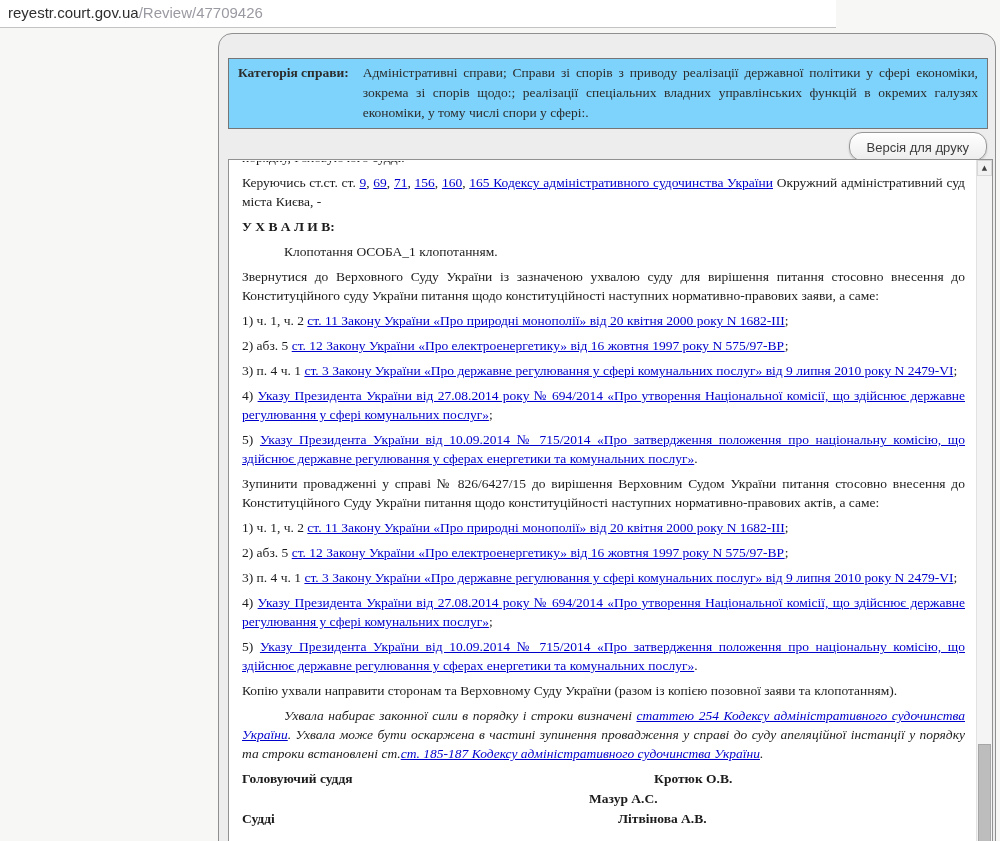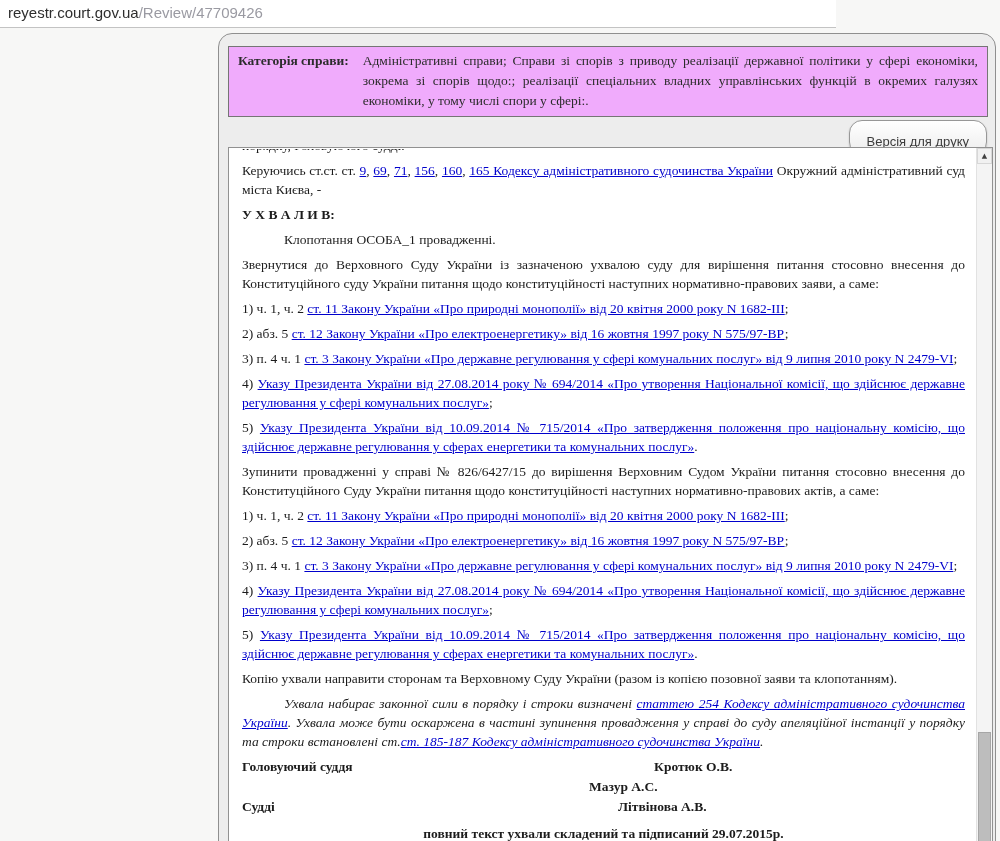--- a/index.html
+++ b/index.html
@@ -19,36 +19,36 @@
   .url-path { color:#9a9aa2; }
 
   
   .container {
     position:absolute; left:218px; top:33px; width:778px; height:830px;
     background:#ededed; border:1px solid #8f8f8f;
     border-radius:14px 14px 0 0;
   }
   
   .category-box {
-    margin:12px 7px 0 9px; background:#f0abfc; border:1px solid #757575;
+    margin:24px 7px 0 9px; background:#7dd3fc; border:1px solid #757575;
     padding:4px 9px 5px 9px;
     display:flex; gap:14px;
     font-size:13.5px; line-height:20px; color:#2c2c2c;
   }
   .category-label { font-weight:bold; white-space:nowrap; }
   .category-text { text-align:justify; }
 
   
   .button-row { height:30px; position:relative; }
   .print-btn {
     position:absolute; right:8px; top:3px;
     font-family:"Liberation Sans", sans-serif; font-size:13px; color:#3c3c3c;
     background:linear-gradient(#ffffff,#ededed);
     border:1px solid #979797; border-radius:13px;
-    padding:13px 17px 5px 17px;
+    padding:7px 17px 5px 17px;
     box-shadow:0 1px 2px rgba(0,0,0,.18);
     cursor:pointer; white-space:nowrap;
   }
 
   
   .doc-box {
     margin:0 2px 0 9px; height:720px; position:relative;
     background:#ffffff; border:1px solid #919191;
     overflow:hidden;
   }
@@ -107,21 +107,21 @@
     <div class="doc-content">
 
       <p class="doc-p clip-line">
           <span>порядку, Головуючого судді.</span>
         </p>
 
       <p class="doc-p"><span>Керуючись ст.ст. ст. </span><a class="lnk">9</a><span>, </span><a class="lnk">69</a><span>, </span><a class="lnk">71</a><span>, </span><a class="lnk">156</a><span>, </span><a class="lnk">160</a><span>, </span><a class="lnk">165 Кодексу адміністративного судочинства України</a><span> Окружний адміністративний суд міста Києва, -</span></p>
 
       <p class="doc-p heading">У Х В А Л И В:</p>
 
-      <p class="doc-p indent">Клопотання ОСОБА_1 провадженні.</p>
+      <p class="doc-p indent">Клопотання ОСОБА_1 клопотанням.</p>
 
       <p class="doc-p">Звернутися до Верховного Суду України із зазначеною ухвалою суду для вирішення питання стосовно внесення до Конституційного суду України питання щодо конституційності наступних нормативно-правових заяви, а саме:</p>
 
       <div>
         <p class="doc-p"><span>1) ч. 1, ч. 2 </span><a class="lnk">ст. 11 Закону України «Про природні монополії» від 20 квітня 2000 року  N 1682-III</a><span>;</span></p>
         <p class="doc-p"><span>2) абз. 5 </span><a class="lnk">ст. 12 Закону України «Про електроенергетику» від  16 жовтня 1997 року N 575/97-ВР</a><span>;</span></p>
         <p class="doc-p"><span>3) п. 4 ч. 1 </span><a class="lnk">ст. 3 Закону України «Про державне регулювання у сфері комунальних послуг» від  9 липня 2010 року N 2479-VI</a><span>;</span></p>
         <p class="doc-p"><span>4) </span><a class="lnk">Указу Президента України від 27.08.2014 року № 694/2014 «Про утворення Національної комісії, що здійснює державне регулювання у сфері комунальних послуг»</a><span>;</span></p>
         <p class="doc-p"><span>5) </span><a class="lnk">Указу Президента України від 10.09.2014 № 715/2014 «Про затвердження положення про національну комісію, що здійснює державне регулювання у сферах енергетики та комунальних послуг»</a><span>.</span></p>
       </div>

